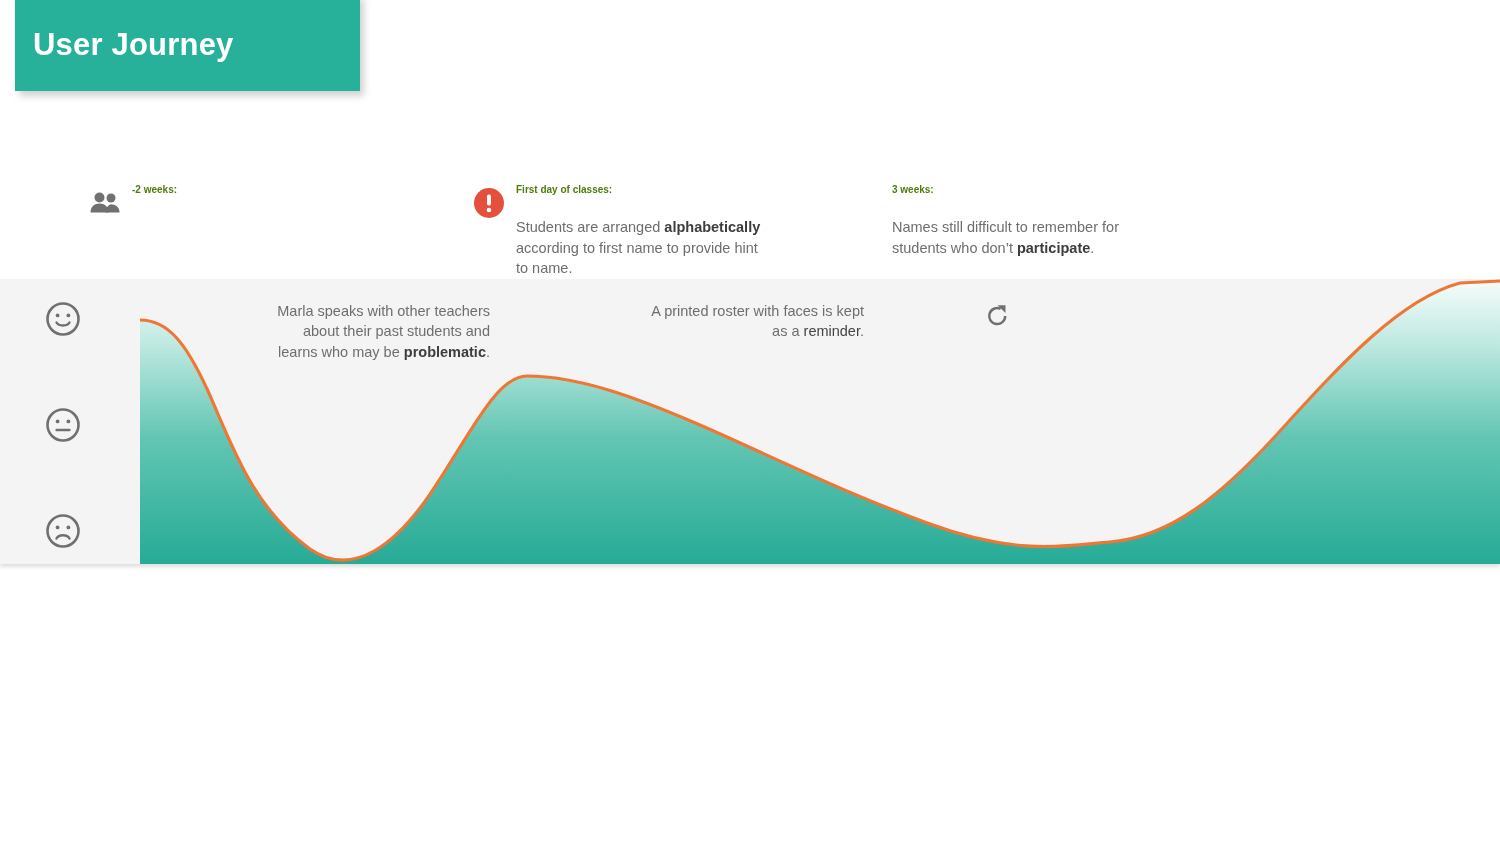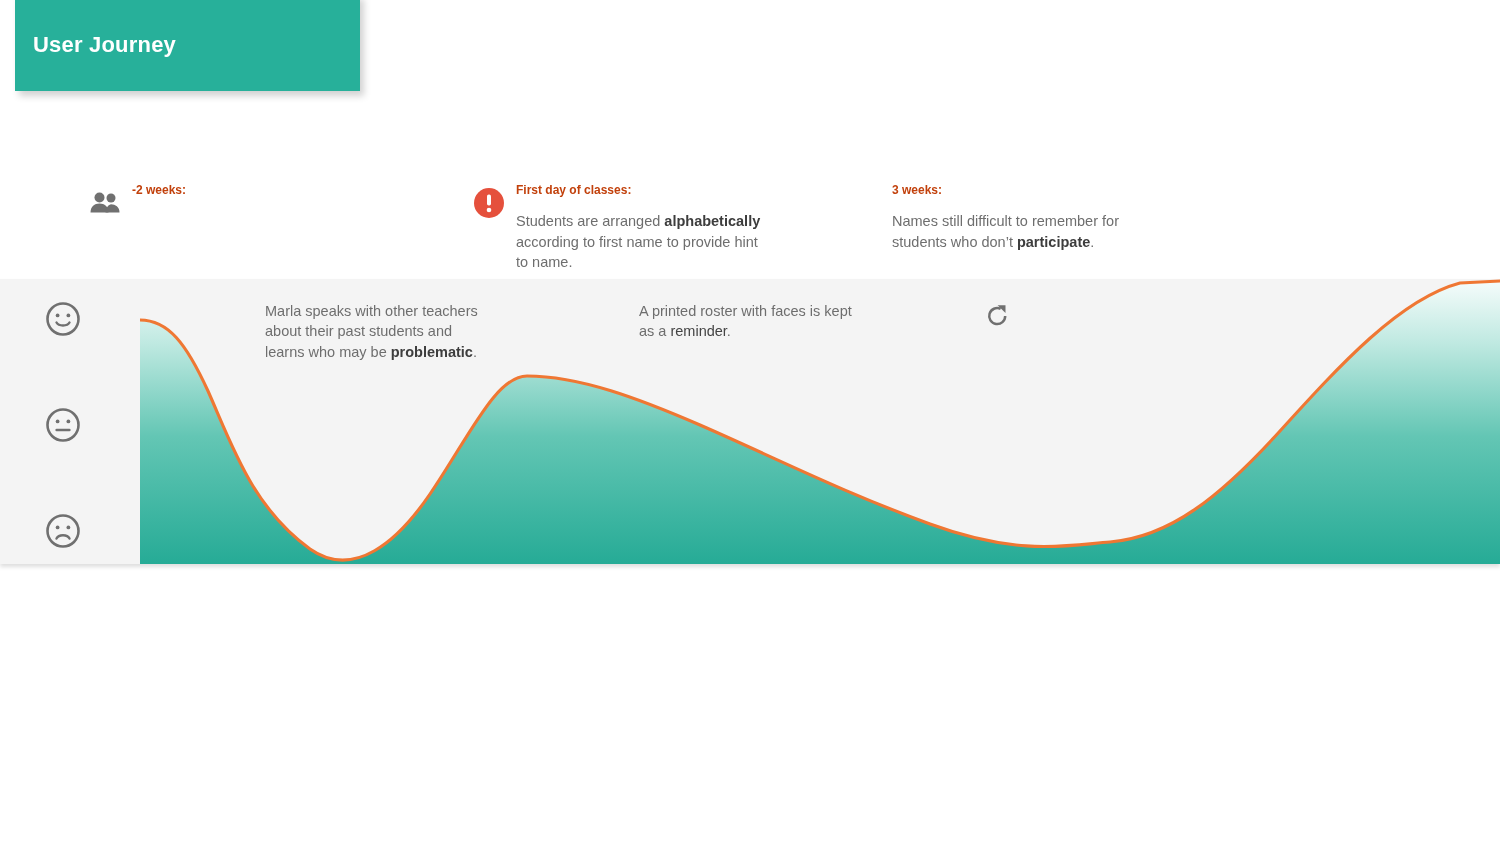--- a/index.html
+++ b/index.html
@@ -22,21 +22,21 @@
     top: -6px;
     width: 345px;
     height: 97px;
     background: #27b09a;
     box-shadow: 4px 5px 7px rgba(0,0,0,0.18);
     display: flex;
     align-items: center;
   }
   #title-banner .title-text {
     color: #ffffff;
-    font-size: 22px;
+    font-size: 31px;
     font-weight: bold;
     letter-spacing: 0.2px;
     margin-left: 18px;
     margin-top: 4px;
   }
 
   
   #stages {
     position: absolute;
     left: 0;
@@ -62,35 +62,36 @@
   }
   .stage-icon.spacer { width: 0; margin-right: 0; }
   .stage-body {
     font-size: 14.5px;
     line-height: 20.4px;
     color: #6e6e6e;
   }
   .stage-title {
     display: block;
     font-weight: bold;
-    color: #c2410c;
-    font-size: 12px;
-    margin-bottom: 11px;
+    color: #4d7c0f;
+    font-size: 10px;
+    margin-bottom: 17px;
   }
   .stage-body b { color: #3d3d3d; font-weight: bold; }
 
   
   #chart-region {
     position: absolute;
     left: 0;
     top: 279px;
     width: 1500px;
     height: 285px;
     background: #f4f4f4;
     box-shadow: 0 3px 4px rgba(0,0,0,0.13);
+    text-align: right;
   }
   #mood-axis {
     position: absolute;
     left: 0;
     top: 0;
     width: 140px;
     height: 285px;
   }
   .mood-face {
     position: absolute;

